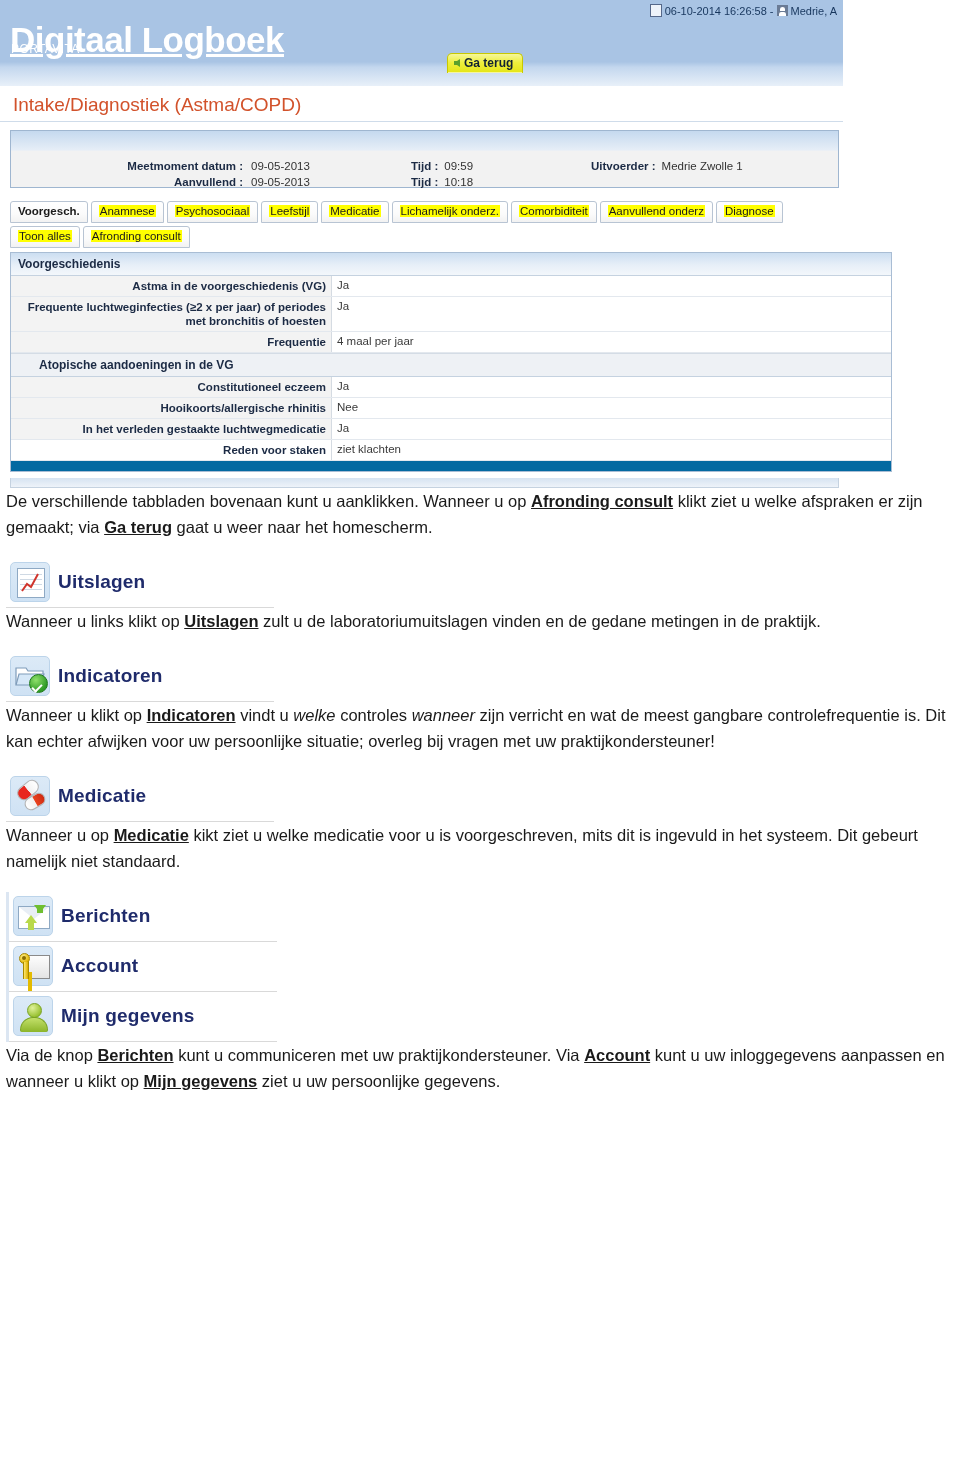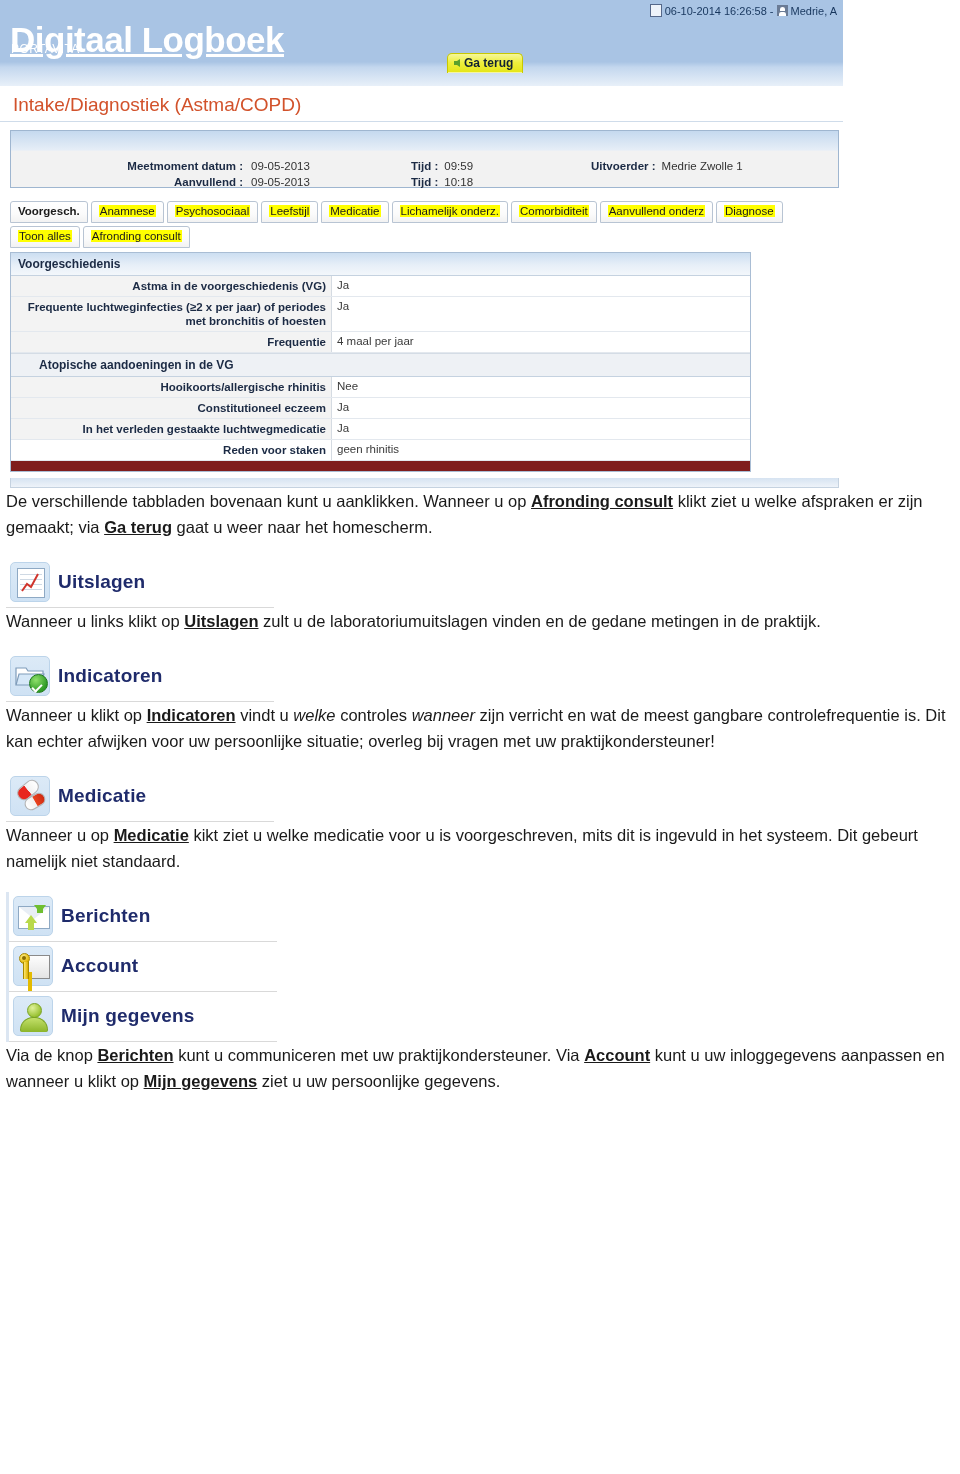--- a/index.html
+++ b/index.html
@@ -162,23 +162,23 @@
     color: #1a1a1a;
     white-space: nowrap;
     line-height: 13px;
   }
   .tab .hl { background: #ffff00; padding: 0 1px; }
   .tab.active { font-weight: bold; }
 
   
   .hist {
     margin: 4px 0 0 10px;
-    width: 741px;
+    width: 882px;
     border: 1px solid #a9bdd4;
-    background: #7f1d1d;
+    background: #0369a1;
     box-sizing: border-box;
     padding-bottom: 10px;
   }
   .sec-head {
     background: linear-gradient(to bottom, #ccdef1 0%, #e7eff8 55%, #f3f7fb 100%);
     border-bottom: 1px solid #c5d2e0;
     font-size: 12px;
     font-weight: bold;
     color: #1b2a44;
     padding: 4px 0 4px 7px;
@@ -458,34 +458,34 @@
           <tr>
             <td class="lbl">Frequentie</td>
             <td class="val">4 maal per jaar</td>
           </tr>
         </tbody>
       </table>
     <div class="sec-head plain">Atopische aandoeningen in de VG</div>
     <table class="rows">
         <tbody id="sec2Body">
           <tr>
+            <td class="lbl">Constitutioneel eczeem</td>
+            <td class="val">Ja</td>
+          </tr>
+          <tr>
             <td class="lbl">Hooikoorts/allergische rhinitis</td>
             <td class="val">Nee</td>
-          </tr>
-          <tr>
-            <td class="lbl">Constitutioneel eczeem</td>
-            <td class="val">Ja</td>
           </tr>
           <tr>
             <td class="lbl">In het verleden gestaakte luchtwegmedicatie</td>
             <td class="val">Ja</td>
           </tr>
           <tr class="white">
             <td class="lbl">Reden voor staken</td>
-            <td class="val">geen rhinitis</td>
+            <td class="val">ziet klachten</td>
           </tr>
         </tbody>
       </table>
   </div>
 
   <div class="shot-bottom"></div>
 </div>
 
 <div class="doc">
 

